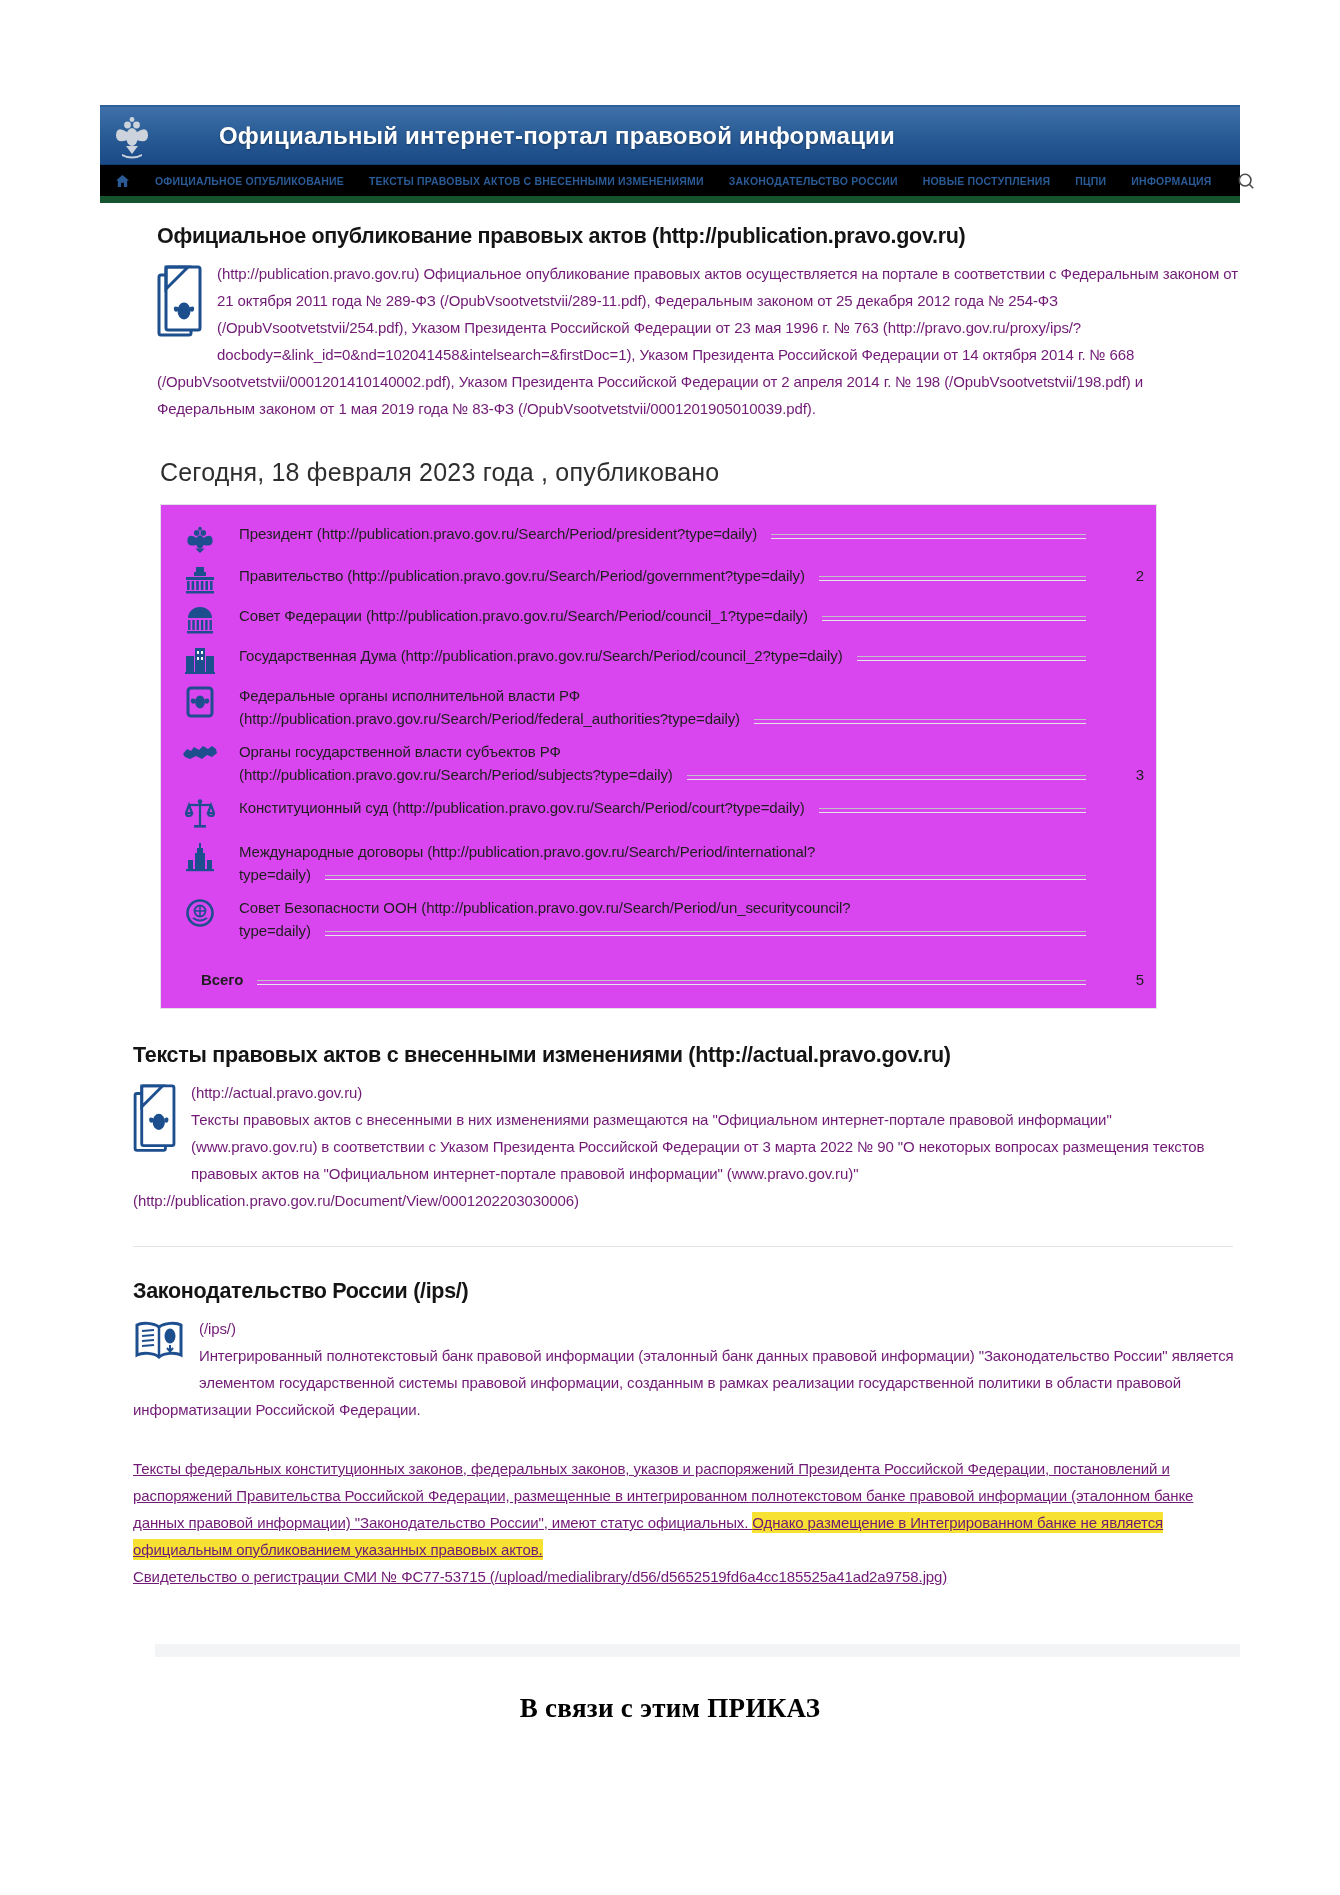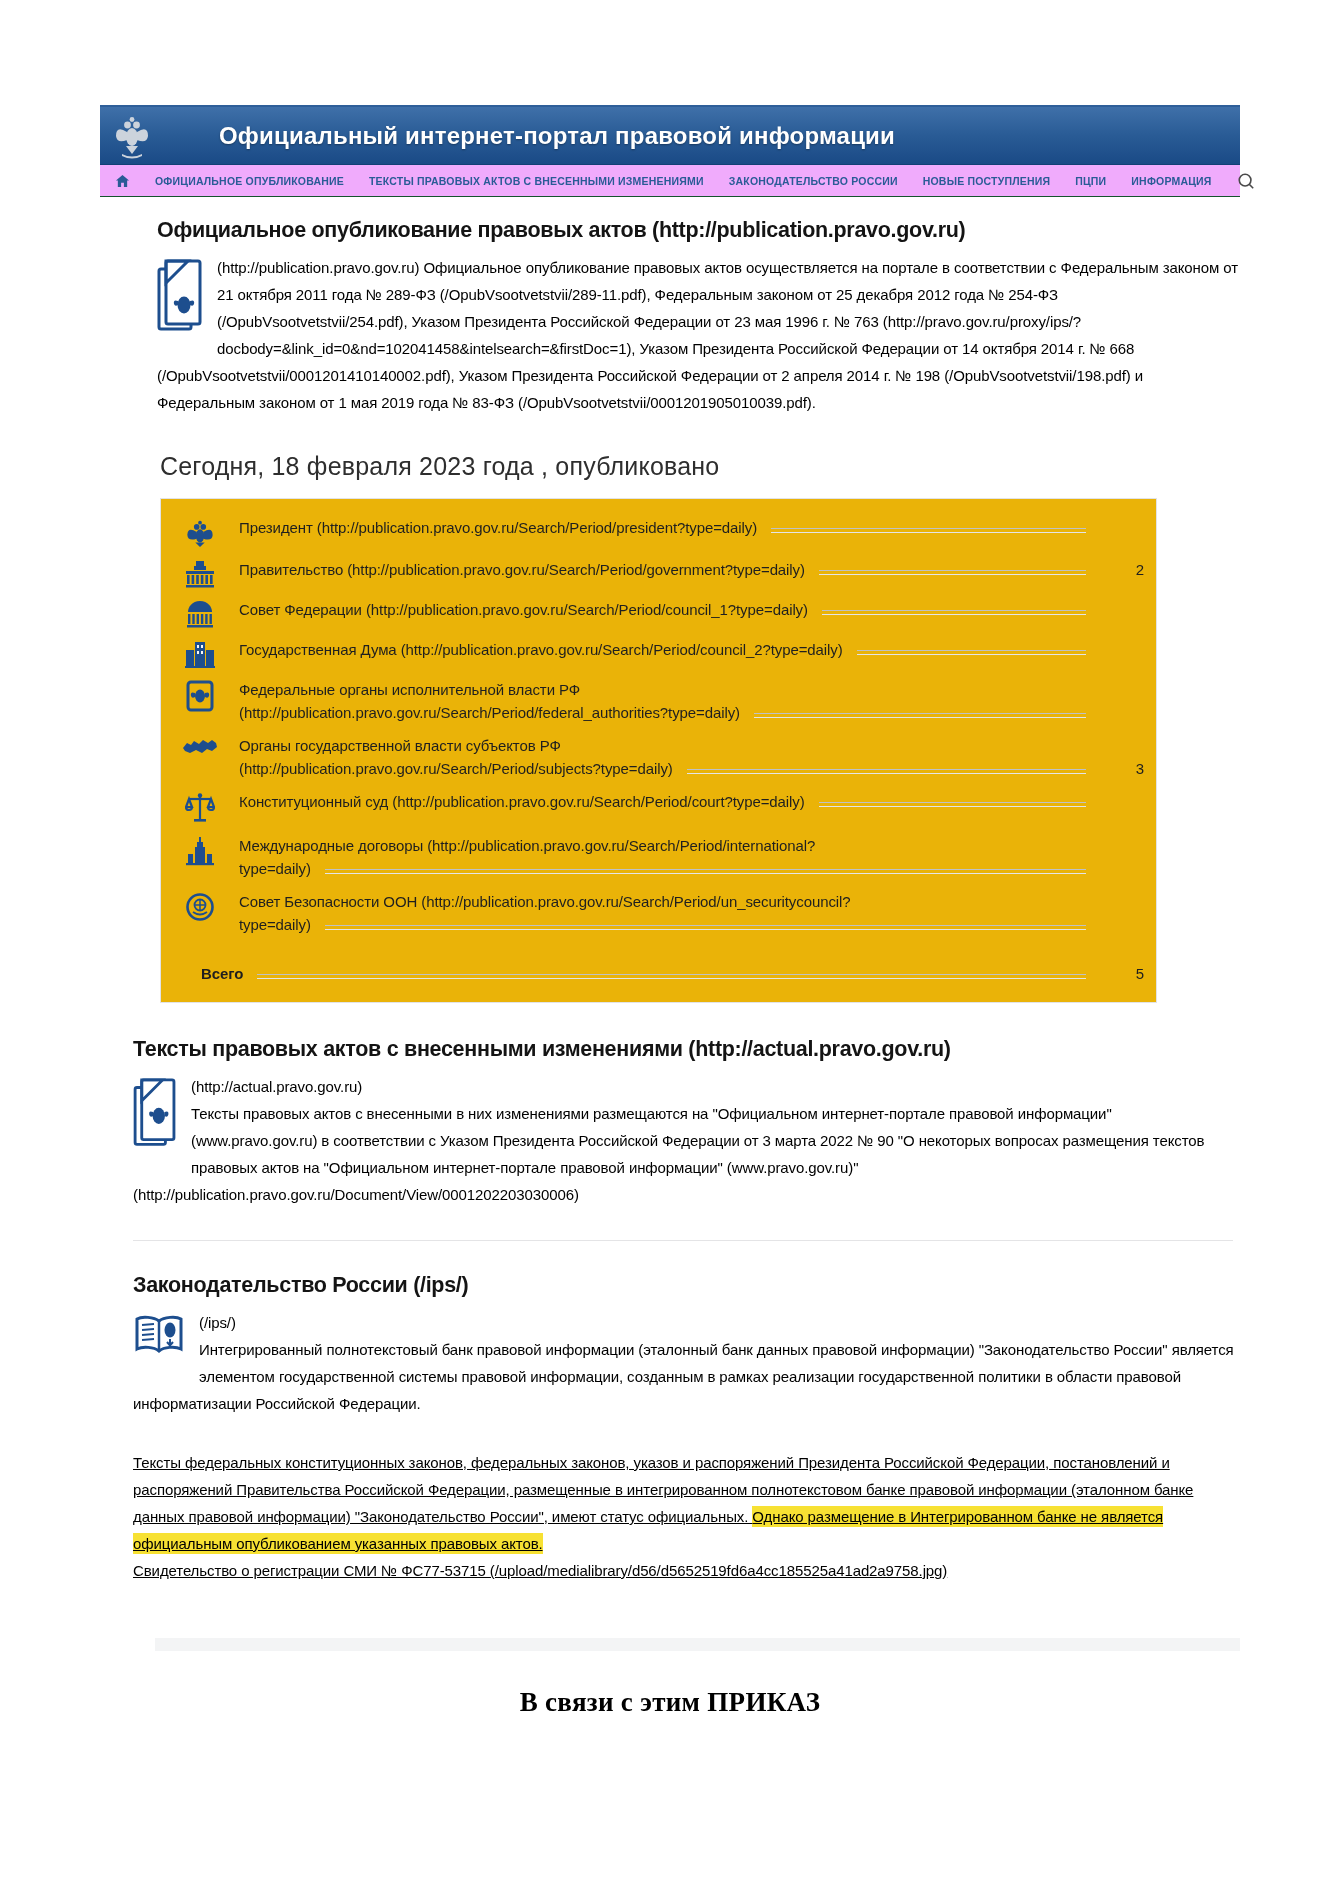--- a/index.html
+++ b/index.html
@@ -17,50 +17,50 @@
     border-top:2px solid #2e5f99;border-bottom:1px solid #123f74;
   }
   .coat{margin-left:13px;display:flex;flex-shrink:0;}
   .site-title{
     margin:0 0 0 68px;font-size:24px;font-weight:700;color:#fff;
     letter-spacing:.2px;text-shadow:0 1px 2px rgba(0,0,0,.35);
   }
 
   
   .site-nav{
-    height:31px;background:#f0abfc;border-bottom:1px solid #14532d;
+    height:31px;background:#000000;border-bottom:7px solid #14532d;
     display:flex;align-items:center;padding:0 15px;gap:25px;
   }
   .nav-home{display:flex;flex-shrink:0;cursor:pointer;}
   .nav-item{
     font-size:10.5px;font-weight:700;color:#2a5b96;letter-spacing:.2px;
     white-space:nowrap;cursor:pointer;text-decoration:none;
   }
   .nav-search{margin-left:auto;display:flex;cursor:pointer;}
 
   
   main{padding-top:8px;}
   .sec1{padding-left:57px;}
   .sec-low{padding-left:33px;}
   .sec-heading{
     font-size:21.5px;font-weight:700;color:#141414;margin:13px 0 11px;
     letter-spacing:-.3px;
   }
   .sec-body::after{content:"";display:block;clear:both;}
   .float-icon{float:left;margin:5px 14px 4px 0;}
-  .body-text{font-size:15px;line-height:27px;color:#000000;margin:0;letter-spacing:-.1px;}
+  .body-text{font-size:15px;line-height:27px;color:#701a75;margin:0;letter-spacing:-.1px;}
   .inline-line{min-height:27px;}
 
   
   .today-block{padding-left:60px;}
   .today-heading{
     font-size:25px;font-weight:400;color:#2e2e2e;margin:36px 0 17px;letter-spacing:.2px;
   }
   .pub-box{
-    width:997px;box-sizing:border-box;background:#eab308;
+    width:997px;box-sizing:border-box;background:#d946ef;
     border:1px solid #e2e3e6;padding:12px 0 12px;
   }
   .row{display:flex;padding:5px 12px 5px 0;}
   .icon-cell{width:78px;flex-shrink:0;display:flex;justify-content:center;padding-top:2px;}
   .item-content{flex:1;font-size:15px;line-height:23px;color:#1f1f1f;letter-spacing:-.1px;}
   .item-pre:empty{display:none;}
   .item-last{display:flex;align-items:flex-end;}
   .item-text{white-space:nowrap;}
   .leader{
     flex:1;min-width:26px;height:3px;margin:0 12px 6px 14px;

